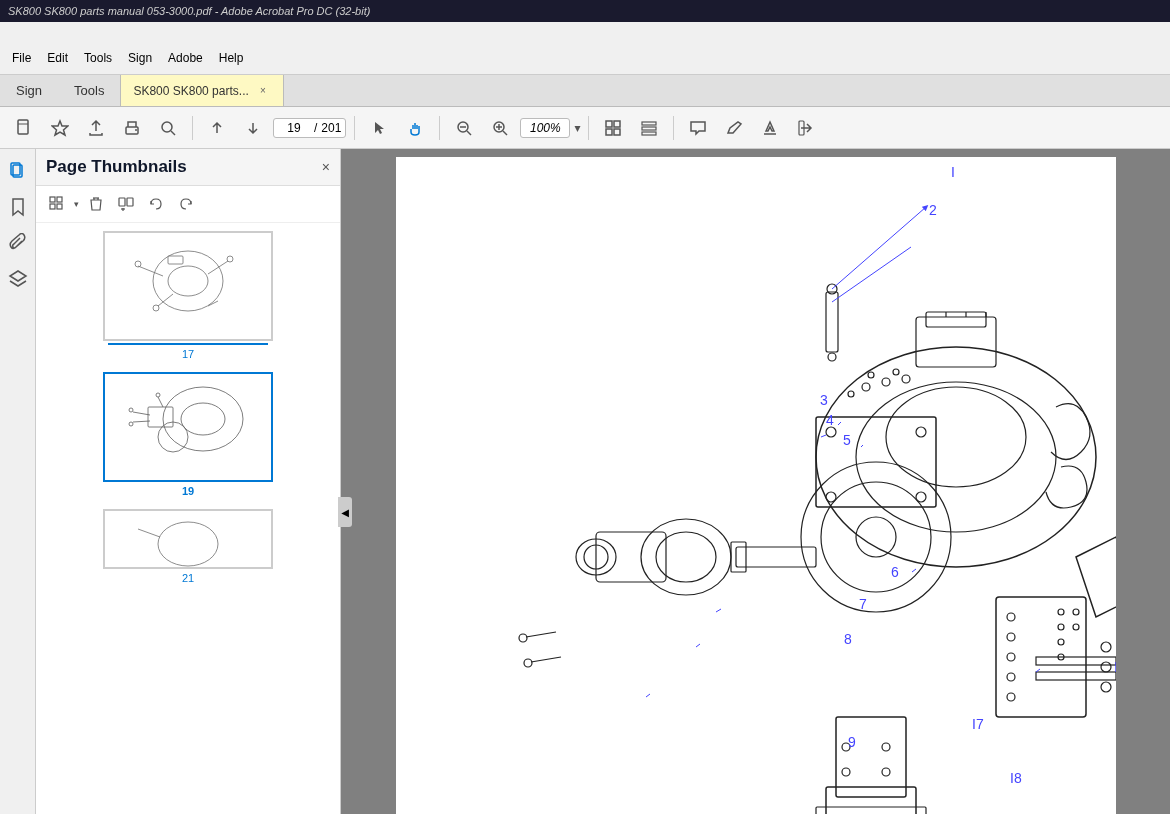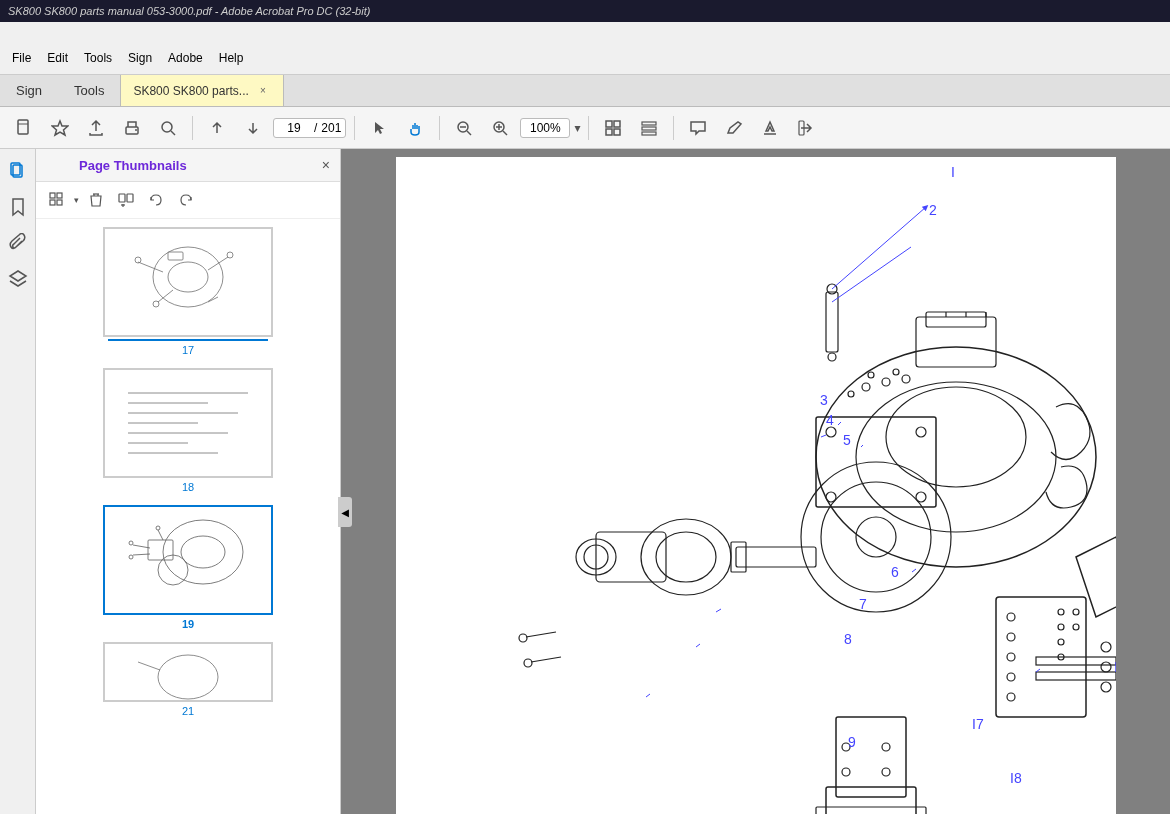--- a/index.html
+++ b/index.html
@@ -109,20 +109,21 @@
     .zoom-controls {
       display: flex; align-items: center; gap: 4px;
     }
     .zoom-input {
       width: 50px;
       text-align: center;
       border: 1px solid #bbb;
       border-radius: 3px;
       padding: 2px 4px;
       font-size: 12px;
+      font-style: italic;
     }
 
     
     #main {
       display: flex;
       height: calc(814px - 22px - 22px - 32px - 42px);
     }
 
     
     #icon-strip {
@@ -155,24 +156,23 @@
     }
     #panel-header {
       display: flex;
       align-items: center;
       justify-content: space-between;
       padding: 8px 10px;
       border-bottom: 1px solid #ddd;
       background: #f5f5f5;
     }
     #panel-title {
-      font-size: 13px;
+      font-size: 17px;
       font-weight: bold;
-      color: #6d28d9;
-      margin-left: 33px;
+      color: #0f172a;
     }
     #panel-toolbar {
       display: flex;
       align-items: center;
       padding: 6px 8px;
       gap: 4px;
       border-bottom: 1px solid #eee;
     }
     .panel-btn {
       width: 26px; height: 24px;
@@ -486,37 +486,20 @@
               <circle cx="48" cy="72" r="3"></circle>
               <line x1="100" y1="70" x2="110" y2="65"></line>
               <rect x="60" y="20" width="15" height="8" rx="1"></rect>
             </g>
           </svg>
         </div>
         <div style="width:160px; height:2px; background:#0078d4; margin-top:2px;"></div>
         <span class="thumbnail-label">17</span>
       </div>
 
-      <div class="thumbnail-item">
-        <div class="thumbnail-wrapper">
-          <svg width="160" height="100" viewBox="0 0 160 100">
-            <rect width="160" height="100" fill="white"></rect>
-            <g fill="none" stroke="#333" stroke-width="0.8" opacity="0.7">
-              <line x1="20" y1="20" x2="140" y2="20"></line>
-              <line x1="20" y1="30" x2="100" y2="30"></line>
-              <line x1="20" y1="40" x2="130" y2="40"></line>
-              <line x1="20" y1="50" x2="90" y2="50"></line>
-              <line x1="20" y1="60" x2="120" y2="60"></line>
-              <line x1="20" y1="70" x2="80" y2="70"></line>
-              <line x1="20" y1="80" x2="110" y2="80"></line>
-            </g>
-          </svg>
-        </div>
-        <span class="thumbnail-label">18</span>
-      </div>
 
       <div class="thumbnail-item">
         <div class="thumbnail-wrapper active">
           <svg width="160" height="100" viewBox="0 0 160 100">
             <rect width="160" height="100" fill="white"></rect>
             <g fill="none" stroke="#333" stroke-width="0.8" opacity="0.8">
               <ellipse cx="95" cy="42" rx="40" ry="32"></ellipse>
               <ellipse cx="95" cy="42" rx="22" ry="16"></ellipse>
               <rect x="40" y="30" width="25" height="20" rx="1"></rect>
               <circle cx="65" cy="60" r="15"></circle>

